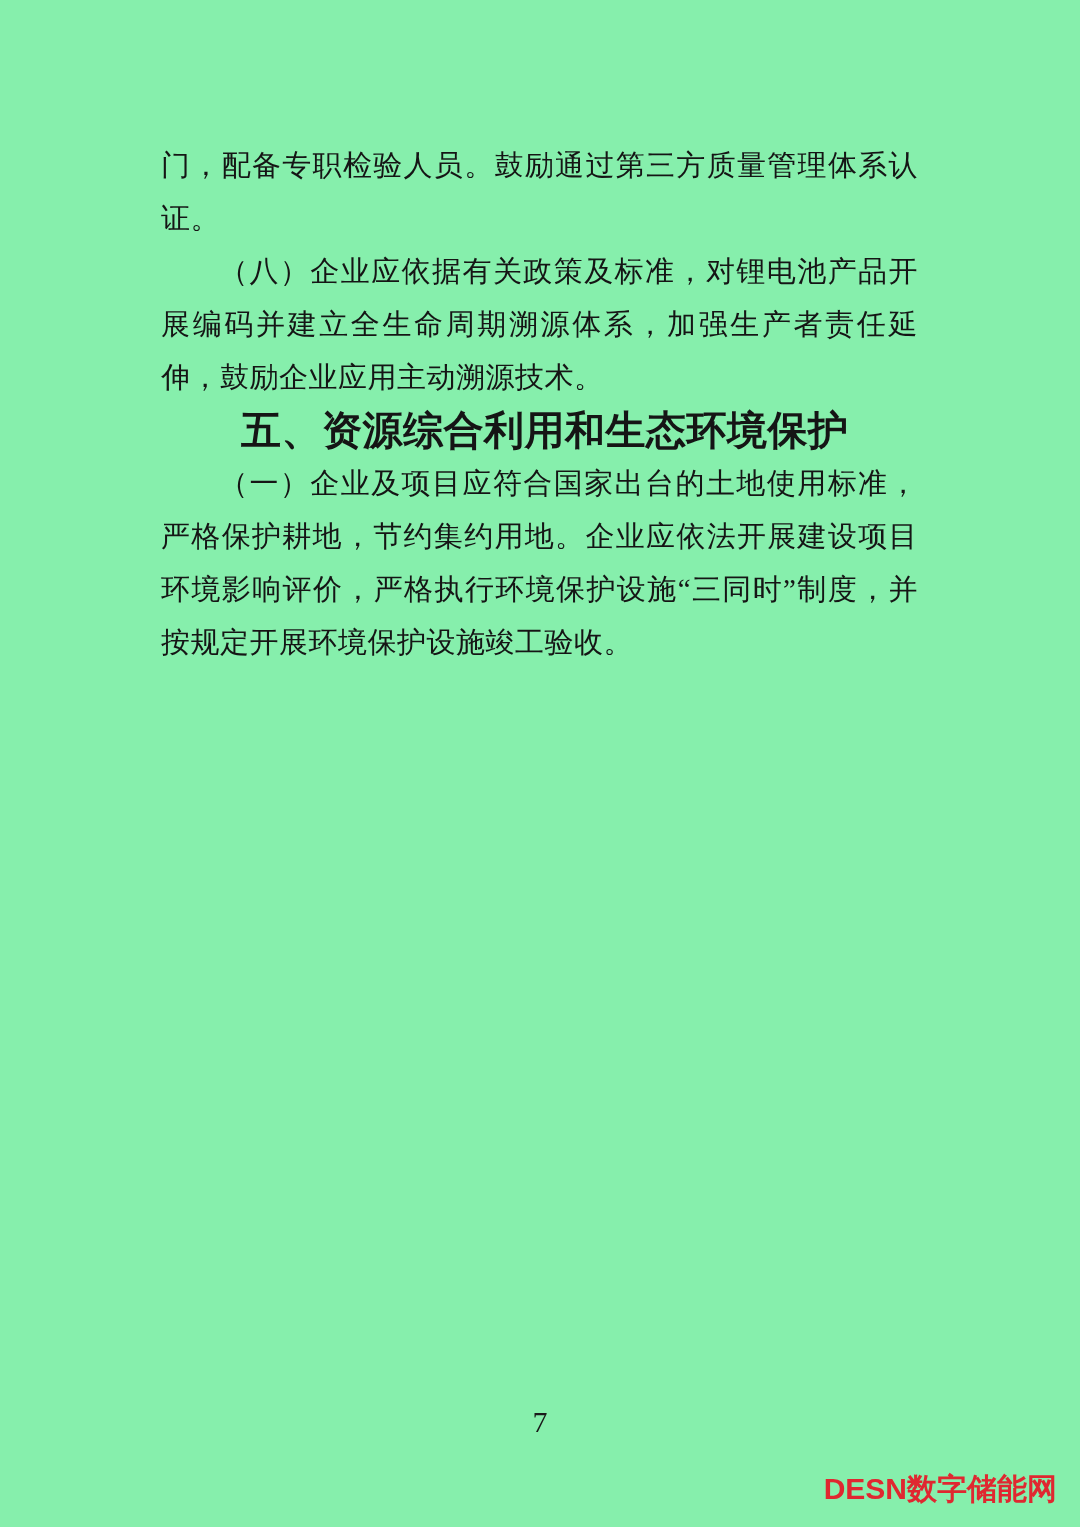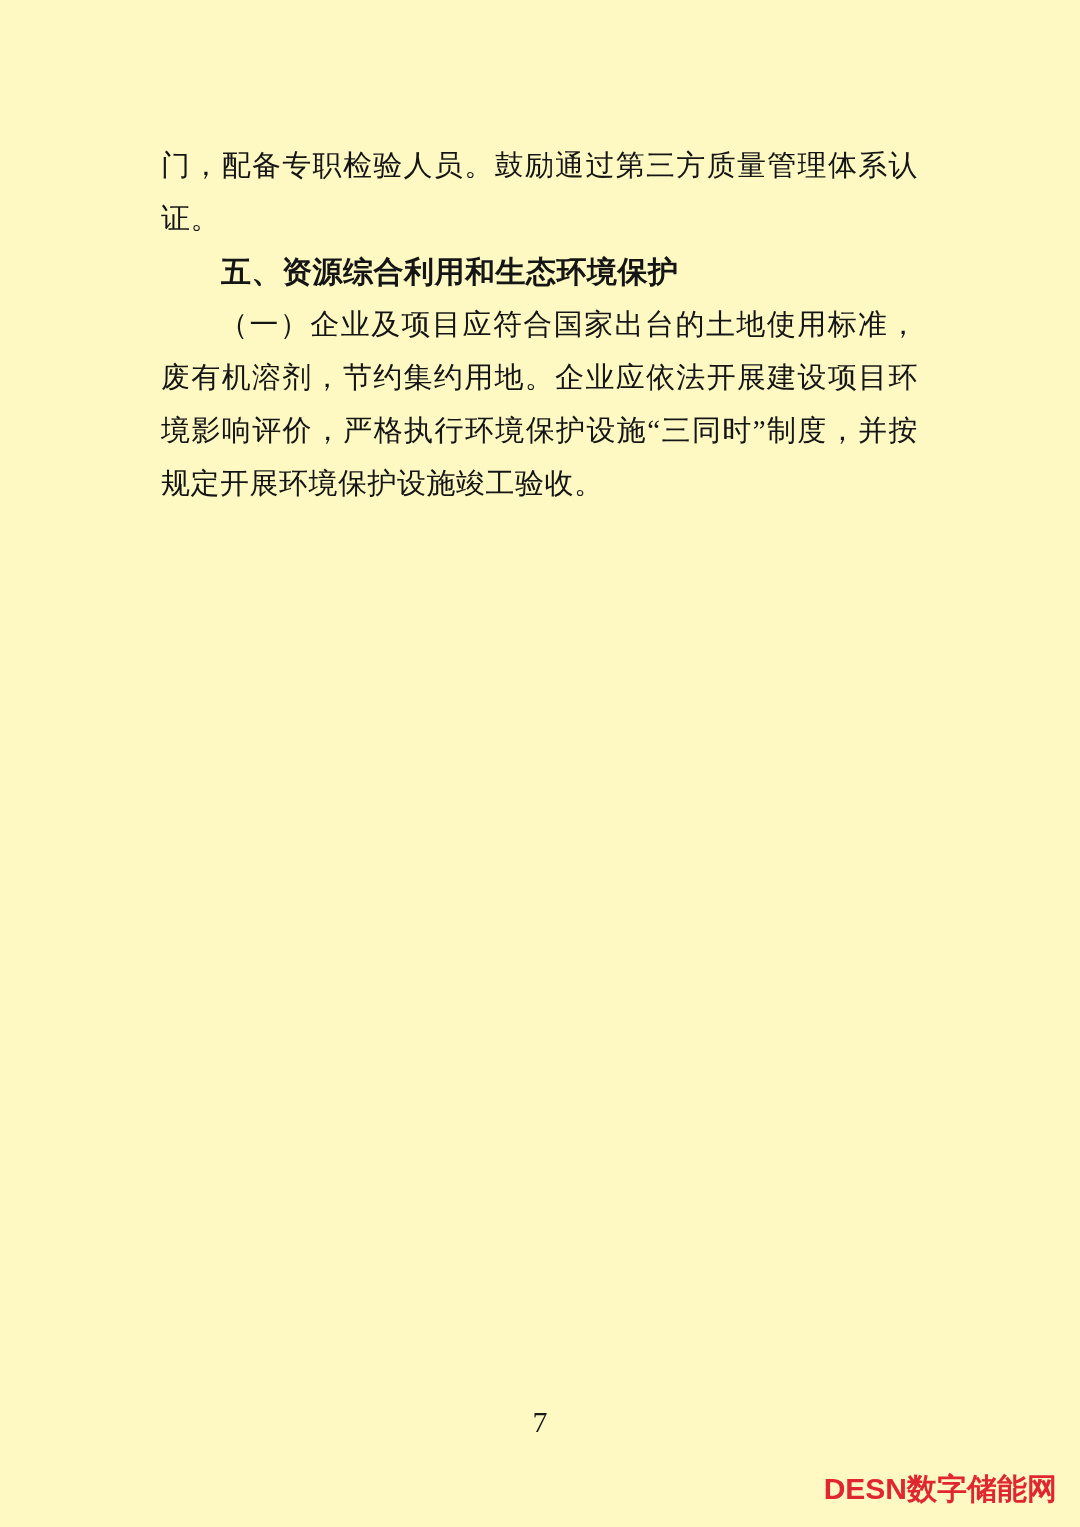--- a/index.html
+++ b/index.html
@@ -33,21 +33,21 @@
   }
   .para.continuation {
     text-indent: 0;
   }
   .heading {
     margin: 0;
     padding: 0;
     text-indent: 2em;
     font-family: "Liberation Sans", "DejaVu Sans", sans-serif;
     font-weight: 700;
-    font-size: 30px;
+    font-size: 40px;
     line-height: 53px;
   }
   .page-number {
     position: absolute;
     top: 1405px;
     left: 0;
     width: 1080px;
     text-align: center;
     font-size: 30px;
     line-height: 34px;
@@ -60,25 +60,26 @@
     font-family: "Liberation Sans", "DejaVu Sans", sans-serif;
     font-weight: 700;
     font-size: 30px;
     line-height: 34px;
     white-space: nowrap;
   }
 </style>
 </head>
 <body>
 
-<div class="page" style="background: #fef9c3;">
+<div class="page" style="background: #86efac;">
 
   <main class="doc-body">
     <p class="para continuation">门，配备专职检验人员。鼓励通过第三方质量管理体系认证。</p>
+    <p class="para">（八）企业应依据有关政策及标准，对锂电池产品开展编码并建立全生命周期溯源体系，加强生产者责任延伸，鼓励企业应用主动溯源技术。</p>
     <h2 class="heading">五、资源综合利用和生态环境保护</h2>
-    <p class="para">（一）企业及项目应符合国家出台的土地使用标准，废有机溶剂，节约集约用地。企业应依法开展建设项目环境影响评价，严格执行环境保护设施“三同时”制度，并按规定开展环境保护设施竣工验收。</p>
+    <p class="para">（一）企业及项目应符合国家出台的土地使用标准，严格保护耕地，节约集约用地。企业应依法开展建设项目环境影响评价，严格执行环境保护设施“三同时”制度，并按规定开展环境保护设施竣工验收。</p>
   </main>
 
   <div class="page-number">7</div>
 
   <div class="watermark" style="color: rgb(224, 39, 48);">DESN数字储能网</div>
 
 </div>
 
 </body></html>

